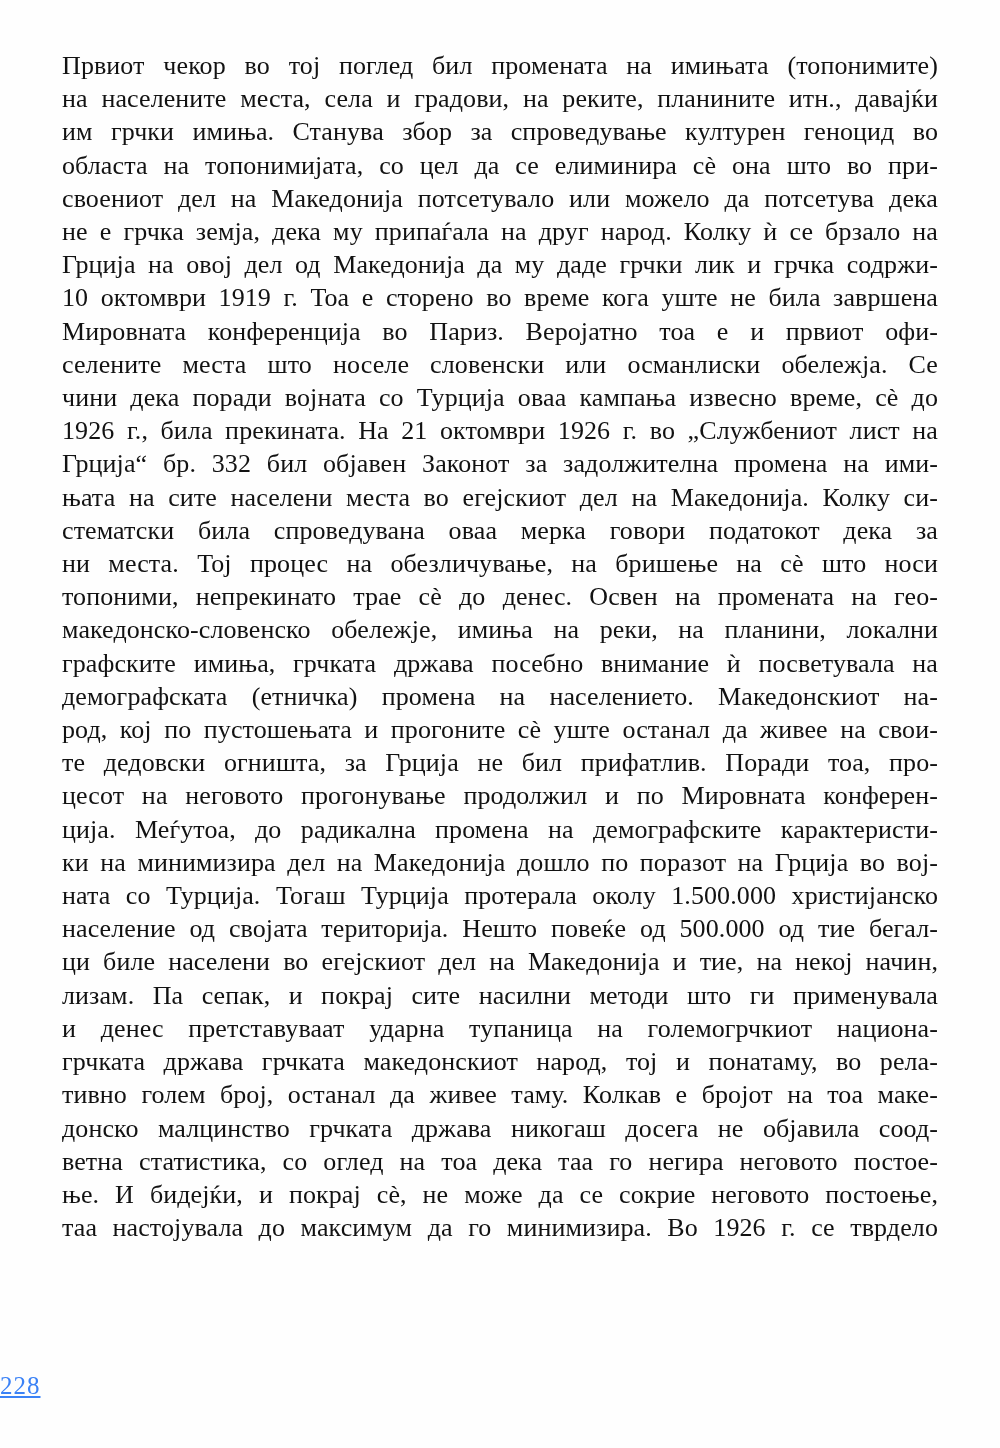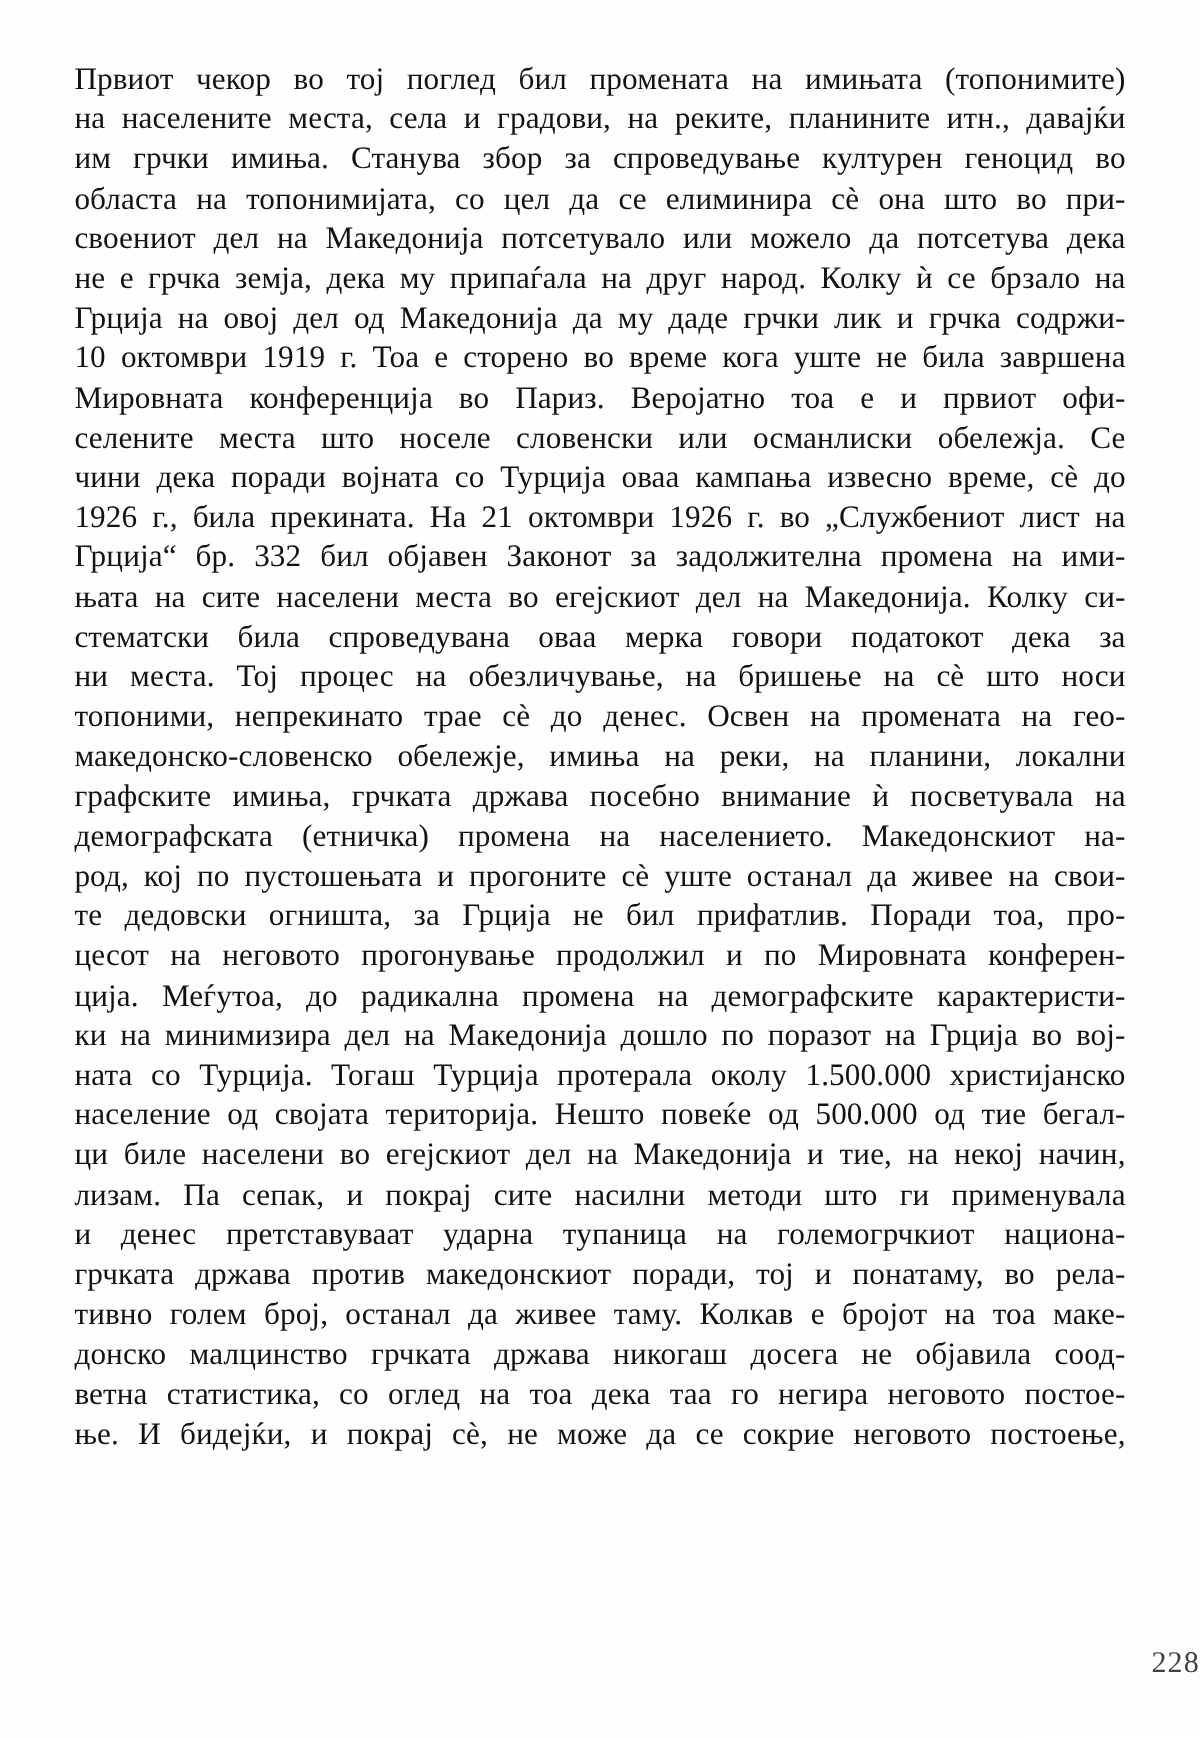--- a/index.html
+++ b/index.html
@@ -33,24 +33,25 @@
     letter-spacing: 0.1px;
   }
   .text-block .line.last {
     text-align-last: justify;
   }
   .page-number {
     position: absolute;
     top: 1372px;
     left: 0;
     width: 100%;
-    text-align: right;
+    text-align: left;
     font-size: 25px;
     letter-spacing: 1px;
-    color: #404040;
+    color: #3b82f6;
+    text-decoration: underline;
   }
 </style>
 </head>
 <body>
 
 <div class="page">
   <div class="text-block">
       <div class="line">Првиот чекор во тој поглед бил промената на имињата (топонимите)</div>
       <div class="line">на населените места, села и градови, на реките, планините итн., давајќи</div>
       <div class="line">им грчки имиња. Станува збор за спроведување културен геноцид во</div>
@@ -74,20 +75,21 @@
       <div class="line">род, кој по пустошењата и прогоните сè уште останал да живее на свои-</div>
       <div class="line">те дедовски огништа, за Грција не бил прифатлив. Поради тоа, про-</div>
       <div class="line">цесот на неговото прогонување продолжил и по Мировната конферен-</div>
       <div class="line">ција. Меѓутоа, до радикална промена на демографските карактеристи-</div>
       <div class="line">ки на минимизира дел на Македонија дошло по поразот на Грција во вој-</div>
       <div class="line">ната со Турција. Тогаш Турција протерала околу 1.500.000 христијанско</div>
       <div class="line">население од својата територија. Нешто повеќе од 500.000 од тие бегал-</div>
       <div class="line">ци биле населени во егејскиот дел на Македонија и тие, на некој начин,</div>
       <div class="line">лизам. Па сепак, и покрај сите насилни методи што ги применувала</div>
       <div class="line">и денес претставуваат ударна тупаница на големогрчкиот национа-</div>
-      <div class="line">грчката држава против македонскиот поради, тој и понатаму, во рела-</div>
+      <div class="line">грчката држава грчката македонскиот народ, тој и понатаму, во рела-</div>
       <div class="line">тивно голем број, останал да живее таму. Колкав е бројот на тоа маке-</div>
       <div class="line">донско малцинство грчката држава никогаш досега не објавила соод-</div>
       <div class="line">ветна статистика, со оглед на тоа дека таа го негира неговото постое-</div>
       <div class="line">ње. И бидејќи, и покрај сè, не може да се сокрие неговото постоење,</div>
+      <div class="line last">таа настојувала до максимум да го минимизира. Во 1926 г. се тврдело</div>
     </div>
   <div class="page-number">228</div>
 </div>
 
 </body></html>

